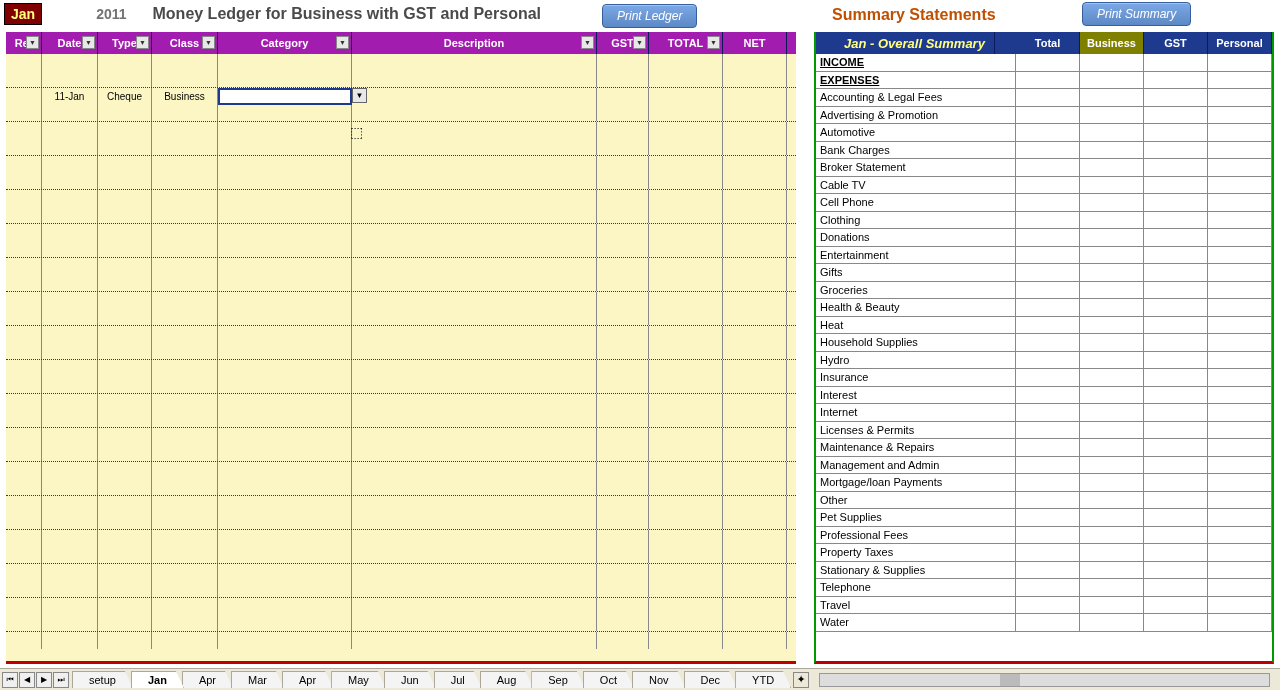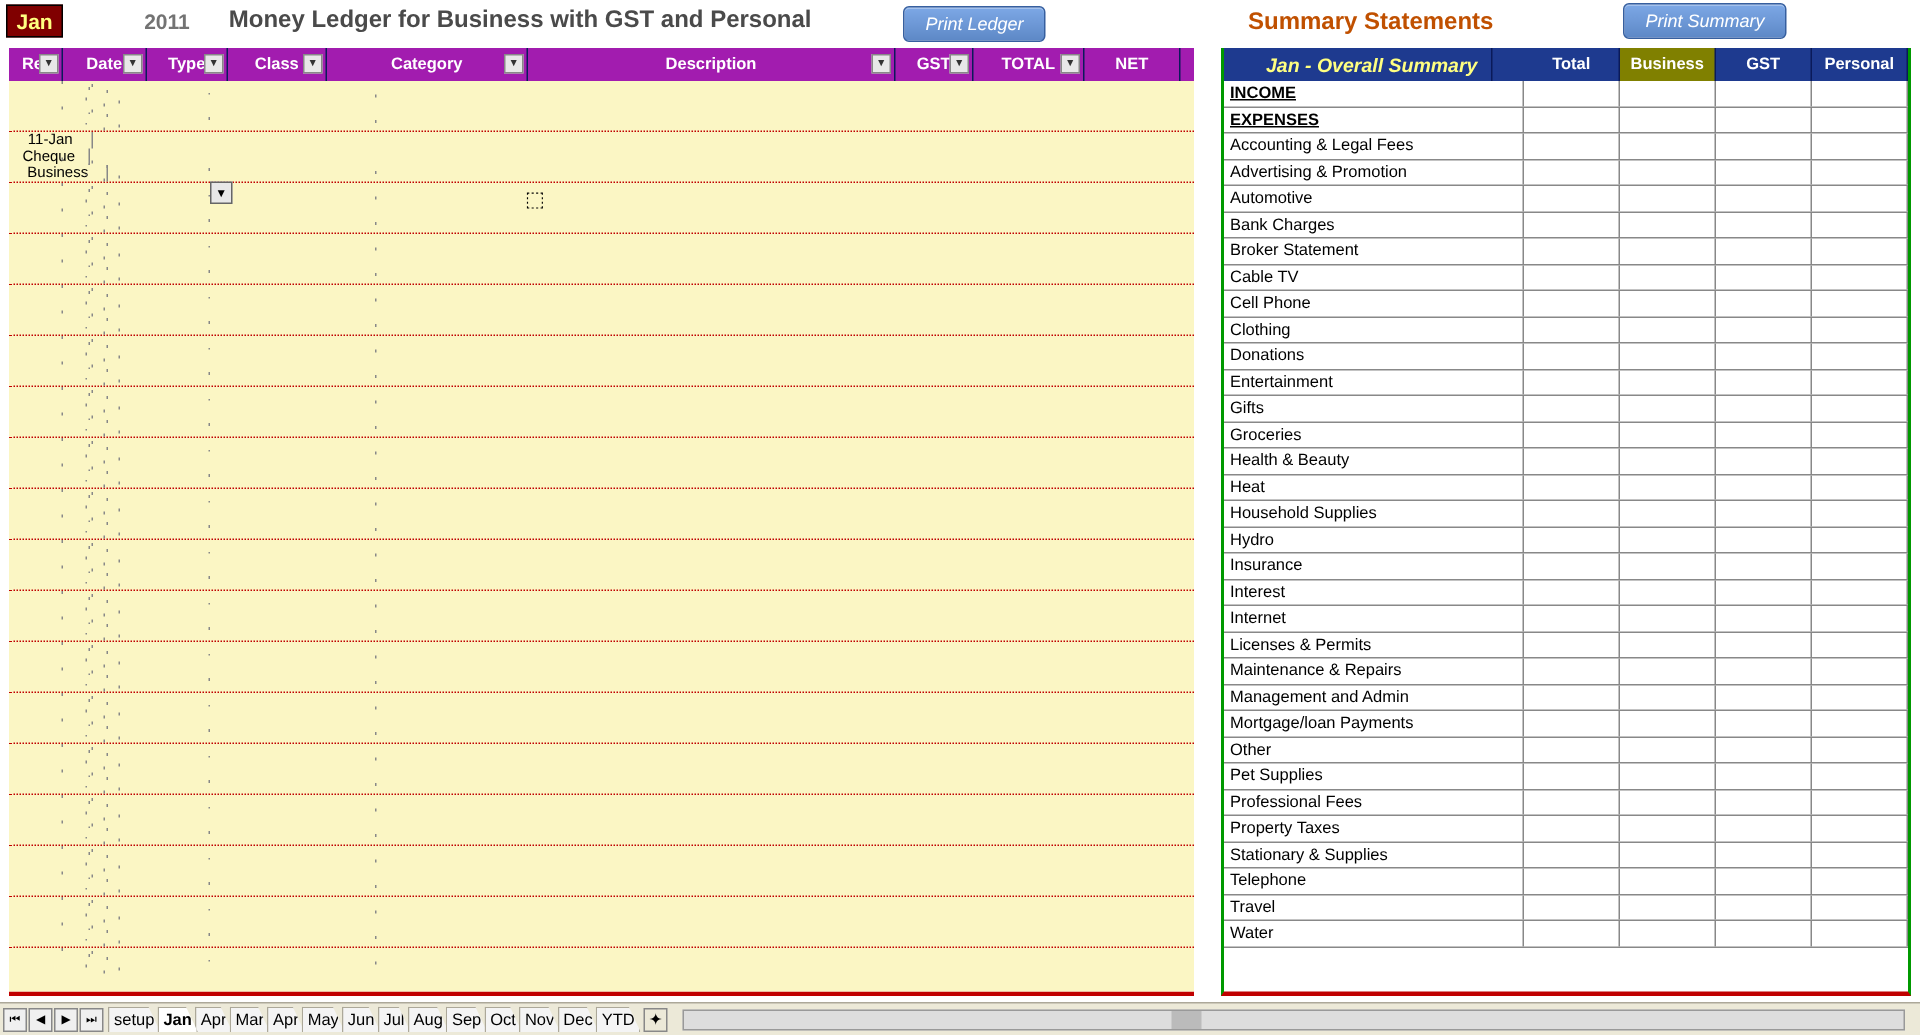--- a/index.html
+++ b/index.html
@@ -16,21 +16,21 @@
 
 .main { display:flex; position:absolute; top:32px; left:6px; right:6px; bottom:26px; }
 .ledger { flex:0 0 790px; display:flex; flex-direction:column; border-bottom:3px solid #c00000; }
 .summary { flex:1; margin-left:18px; display:flex; flex-direction:column; border-left:2px solid #009900; border-right:2px solid #009900; border-bottom:3px solid #c00000; }
 
 .hdr-row { display:flex; background:#a21caf; height:22px; align-items:stretch; }
 .hdr-cell { color:#fff; font-weight:bold; font-size:11px; display:flex; align-items:center; justify-content:center; border-right:1px solid #0a1a5a; position:relative; }
 .hdr-cell .dd { position:absolute; right:2px; top:4px; width:13px; height:13px; background:#e8e8e8; border:1px solid #888; font-size:7px; display:flex; align-items:center; justify-content:center; color:#333; cursor:pointer; }
 
 .ledger-body { flex:1; overflow:hidden; position:relative; background:#fbf6c4; }
-.grid-row { display:flex; height:17px;flex-direction:column; }
+.grid-row { display:flex; height:17px; }
 .grid-row.dashed { border-bottom:1px dotted #c00000; }
 .grid-cell { border-right:1px solid #888; display:flex; align-items:center; justify-content:center; font-size:10px; height:100%; }
 
 .w-ref{width:36px} .w-date{width:56px} .w-type{width:54px} .w-class{width:66px} .w-cat{width:134px} .w-desc{width:245px} .w-gst{width:52px} .w-total{width:74px} .w-net{width:64px}
 
 .cell-active { outline:2px solid #1e3a8f; outline-offset:-2px; background:#fff; position:relative; }
 .cell-active .dd { position:absolute; right:-16px; top:0; width:15px; height:15px; background:#e8e8e8; border:1px solid #666; font-size:8px; display:flex; align-items:center; justify-content:center; cursor:pointer; }
 .cursor-icon { position:absolute; left:344px; top:70px; font-size:14px; pointer-events:none; z-index:10; }
 
 .sum-hdr { display:flex; background:#1e3a8f; height:22px;gap:21px; }
@@ -40,21 +40,21 @@
 
 .sum-body { flex:1; overflow:hidden; }
 .sum-row { display:flex; height:17.5px; border-bottom:1px solid #888; }
 .sum-label { flex:1; padding-left:4px; font-size:11px; display:flex; align-items:center; border-right:1px solid #888; }
 .sum-label.bold { font-weight:bold; text-decoration:underline; }
 .sum-val { width:64px; border-right:1px solid #888; }
 
 .tabs { position:absolute; bottom:0; left:0; right:0; height:22px; background:#ece9d8; border-top:1px solid #aca899; display:flex; align-items:center; font-size:11px; }
 .nav-btns { display:flex; padding:0 2px; }
 .nav-btn { width:16px; height:16px; border:1px solid #888; background:#f0f0f0; margin-right:1px; display:flex; align-items:center; justify-content:center; font-size:8px; cursor:pointer; }
-.tab { padding:2px 3px; background:#f4f4f4; border:1px solid #aca899; border-bottom:none; border-radius:0 8px 0 0; margin-right:-2px; cursor:pointer; position:relative; clip-path:polygon(0 0, calc(100% - 8px) 0, 100% 100%, 0 100%); }
+.tab { padding:2px 16px; background:#f4f4f4; border:1px solid #aca899; border-bottom:none; border-radius:0 8px 0 0; margin-right:-2px; cursor:pointer; position:relative; clip-path:polygon(0 0, calc(100% - 8px) 0, 100% 100%, 0 100%); }
 .tab.active { background:#fff; font-weight:bold; z-index:2; }
 .tab-scroll { flex:1; height:14px; margin:0 10px; background:#ddd; border:1px solid #999; position:relative; }
 .tab-scroll-thumb { position:absolute; left:40%; width:20px; height:100%; background:#bbb; }
 </style>
 </head>
 <body>
 
 <div class="top-row">
   <span class="month-badge">Jan</span>
   <span class="year-badge">2011</span>

